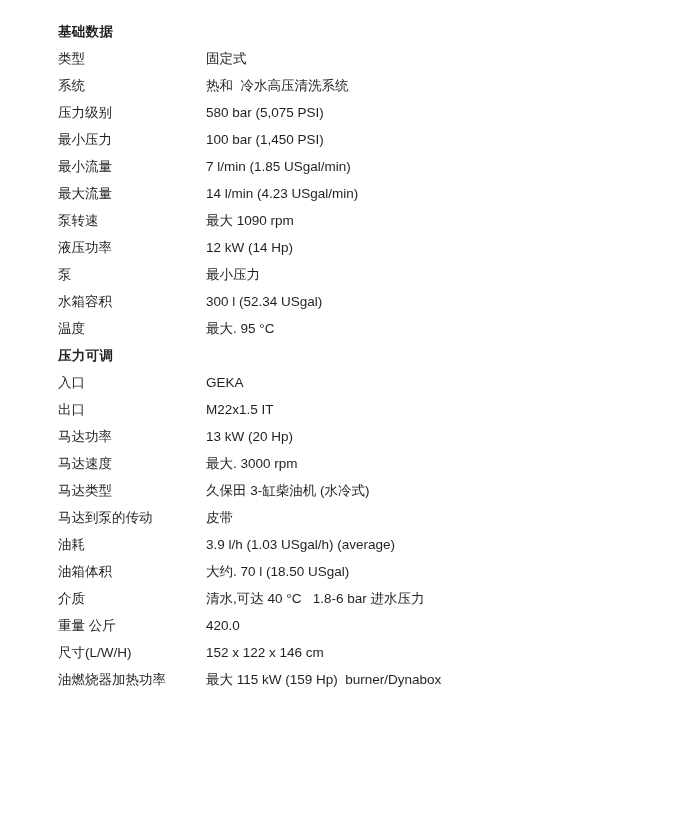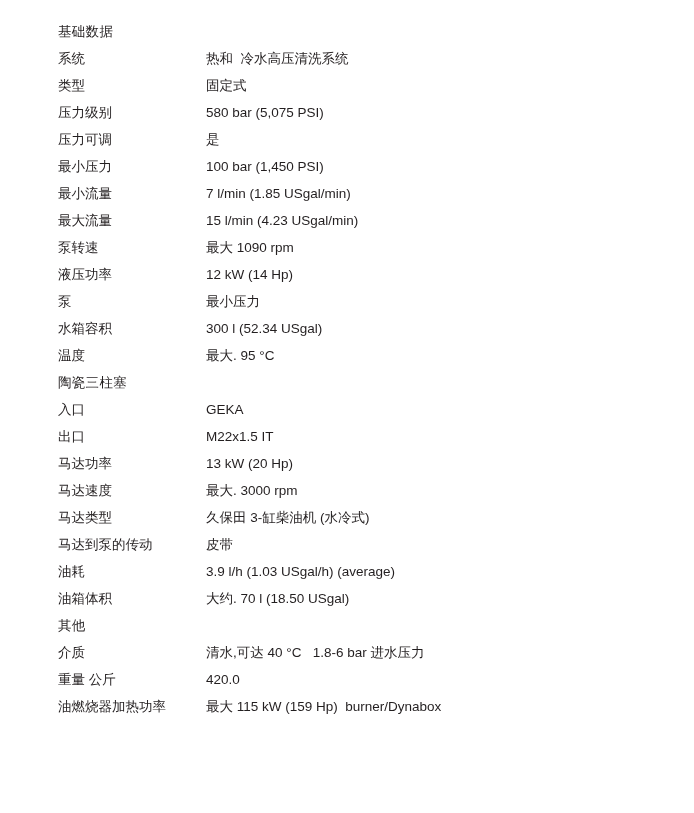--- a/index.html
+++ b/index.html
@@ -33,21 +33,21 @@
   }
   td.label-col {
     width: 206px;
     padding-left: 58px;
     box-sizing: border-box;
   }
   td.value-col {
     padding-left: 0;
   }
   tr.section-row td.label-col {
-    font-weight: normal;
+    font-weight: bold;
     letter-spacing: 0.3px;
   }
   tr.section-row.first td.label-col {
     padding-left: 58px;
   }
   .nowrap {
     white-space: pre;
   }
 </style>
 </head>
@@ -55,46 +55,42 @@
 
 <div class="sheet">
   <table class="spec-table">
     <tbody>
 
       <tr class="section-row first">
         <td class="label-col">基础数据</td>
         <td class="value-col"></td>
       </tr>
       <tr>
+        <td class="label-col">类型</td>
+        <td class="value-col nowrap">固定式</td>
+      </tr>
+      <tr>
         <td class="label-col">系统</td>
         <td class="value-col nowrap">热和  冷水高压清洗系统</td>
       </tr>
       <tr>
-        <td class="label-col">类型</td>
-        <td class="value-col nowrap">固定式</td>
-      </tr>
-      <tr>
         <td class="label-col">压力级别</td>
         <td class="value-col nowrap">580 bar (5,075 PSI)</td>
-      </tr>
-      <tr>
-        <td class="label-col">压力可调</td>
-        <td class="value-col nowrap">是</td>
       </tr>
       <tr>
         <td class="label-col">最小压力</td>
         <td class="value-col nowrap">100 bar (1,450 PSI)</td>
       </tr>
       <tr>
         <td class="label-col">最小流量</td>
         <td class="value-col nowrap">7 l/min (1.85 USgal/min)</td>
       </tr>
       <tr>
         <td class="label-col">最大流量</td>
-        <td class="value-col nowrap">15 l/min (4.23 USgal/min)</td>
+        <td class="value-col nowrap">14 l/min (4.23 USgal/min)</td>
       </tr>
       <tr>
         <td class="label-col">泵转速</td>
         <td class="value-col nowrap">最大 1090 rpm</td>
       </tr>
       <tr>
         <td class="label-col">液压功率</td>
         <td class="value-col nowrap">12 kW (14 Hp)</td>
       </tr>
       <tr>
@@ -104,21 +100,21 @@
       <tr>
         <td class="label-col">水箱容积</td>
         <td class="value-col nowrap">300 l (52.34 USgal)</td>
       </tr>
       <tr>
         <td class="label-col">温度</td>
         <td class="value-col nowrap">最大. 95 °C</td>
       </tr>
 
       <tr class="section-row">
-        <td class="label-col">陶瓷三柱塞</td>
+        <td class="label-col">压力可调</td>
         <td class="value-col"></td>
       </tr>
       <tr>
         <td class="label-col">入口</td>
         <td class="value-col nowrap">GEKA</td>
       </tr>
       <tr>
         <td class="label-col">出口</td>
         <td class="value-col nowrap">M22x1.5 IT</td>
       </tr>
@@ -141,31 +137,31 @@
       </tr>
       <tr>
         <td class="label-col">油耗</td>
         <td class="value-col nowrap">3.9 l/h (1.03 USgal/h) (average)</td>
       </tr>
       <tr>
         <td class="label-col">油箱体积</td>
         <td class="value-col nowrap">大约. 70 l (18.50 USgal)</td>
       </tr>
 
-      <tr class="section-row">
-        <td class="label-col">其他</td>
-        <td class="value-col"></td>
-      </tr>
       <tr>
         <td class="label-col">介质</td>
         <td class="value-col nowrap">清水,可达 40 °C   1.8-6 bar 进水压力</td>
       </tr>
       <tr>
         <td class="label-col">重量 公斤</td>
         <td class="value-col nowrap">420.0</td>
+      </tr>
+      <tr>
+        <td class="label-col">尺寸(L/W/H)</td>
+        <td class="value-col nowrap">152 x 122 x 146 cm</td>
       </tr>
       <tr>
         <td class="label-col">油燃烧器加热功率</td>
         <td class="value-col nowrap">最大 115 kW (159 Hp)  burner/Dynabox</td>
       </tr>
 
     </tbody>
   </table>
 </div>
 

